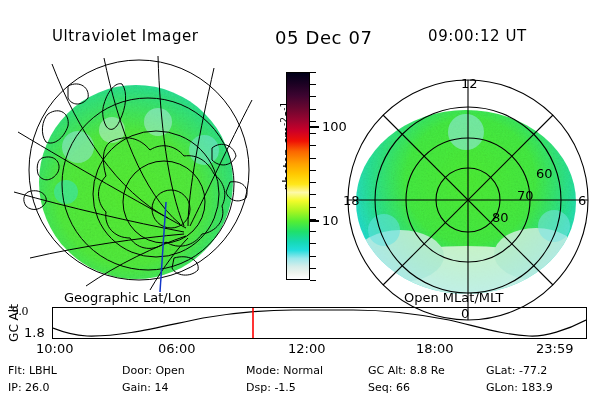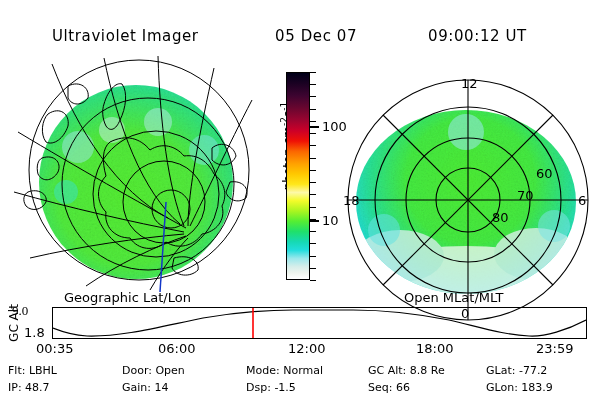--- a/index.html
+++ b/index.html
@@ -7,21 +7,21 @@
   body{
     width:600px;height:400px;position:relative;overflow:hidden;
     font-family:"DejaVu Sans","Liberation Sans",sans-serif;
     color:#000000;
   }
   .abs{position:absolute;}
 
   
   #header{left:0;top:7px;width:600px;height:26px;margin-top:20px;}
   #header .h-title{left:52px;top:0;font-size:15px;letter-spacing:.6px;white-space:nowrap;}
-  #header .h-date {left:275px;top:0;font-size:15px;letter-spacing:.6px;white-space:nowrap;}
+  #header .h-date {left:275px;top:0;font-size:18px;letter-spacing:.6px;white-space:nowrap;}
   #header .h-time {left:428px;top:0;font-size:15px;letter-spacing:.6px;white-space:nowrap;}
 
   
   .polar{position:absolute;}
   .polar svg{display:block;}
 
   
   #colorbar-group{left:268px;top:60px;width:92px;height:230px;}
   #cbar-axis-label{
     position:absolute;left:-56px;top:78px;width:150px;
@@ -259,34 +259,34 @@
 
 <div id="alt-panel" class="abs">
   <svg width="533" height="30" viewBox="0 0 533 30" preserveAspectRatio="none">
     <path d="M0,20 C10,24 20,27 34,28 C70,29 110,18 150,10
              C186,4 214,2 240,2 L300,2 C330,2 360,5 396,12
              C430,20 452,27 476,28 C492,29 514,22 533,12" fill="none" stroke="#000000" stroke-width="1.2"></path>
     <line x1="200" y1="0" x2="200" y2="30" stroke="#ff0000" stroke-width="1.6"></line>
   </svg>
 </div>
 
-<div class="xtick" id="xt0" style="left:36px;">00:35</div>
+<div class="xtick" id="xt0" style="left:36px;">10:00</div>
 <div class="xtick" id="xt1" style="left:158px;">06:00</div>
 <div class="xtick" id="xt2" style="left:288px;">12:00</div>
 <div class="xtick" id="xt3" style="left:416px;">18:00</div>
 <div class="xtick" id="xt4" style="left:536px;">23:59</div>
 
 <div id="status" class="abs">
   <div class="srow r0">
     <div class="scell c0">Flt: LBHL</div>
     <div class="scell c2">Mode: Normal</div>
     <div class="scell c1">Door: Open</div>
     <div class="scell c3">GC Alt: 8.8 Re</div>
     <div class="scell c4">GLat: -77.2</div>
   </div>
   <div class="srow r1">
-    <div class="scell c0">IP: 48.7</div>
+    <div class="scell c0">IP: 26.0</div>
     <div class="scell c1">Gain: 14</div>
     <div class="scell c2">Dsp: -1.5</div>
     <div class="scell c3">Seq: 66</div>
     <div class="scell c4">GLon: 183.9</div>
   </div>
 </div>
 
 </body></html>

